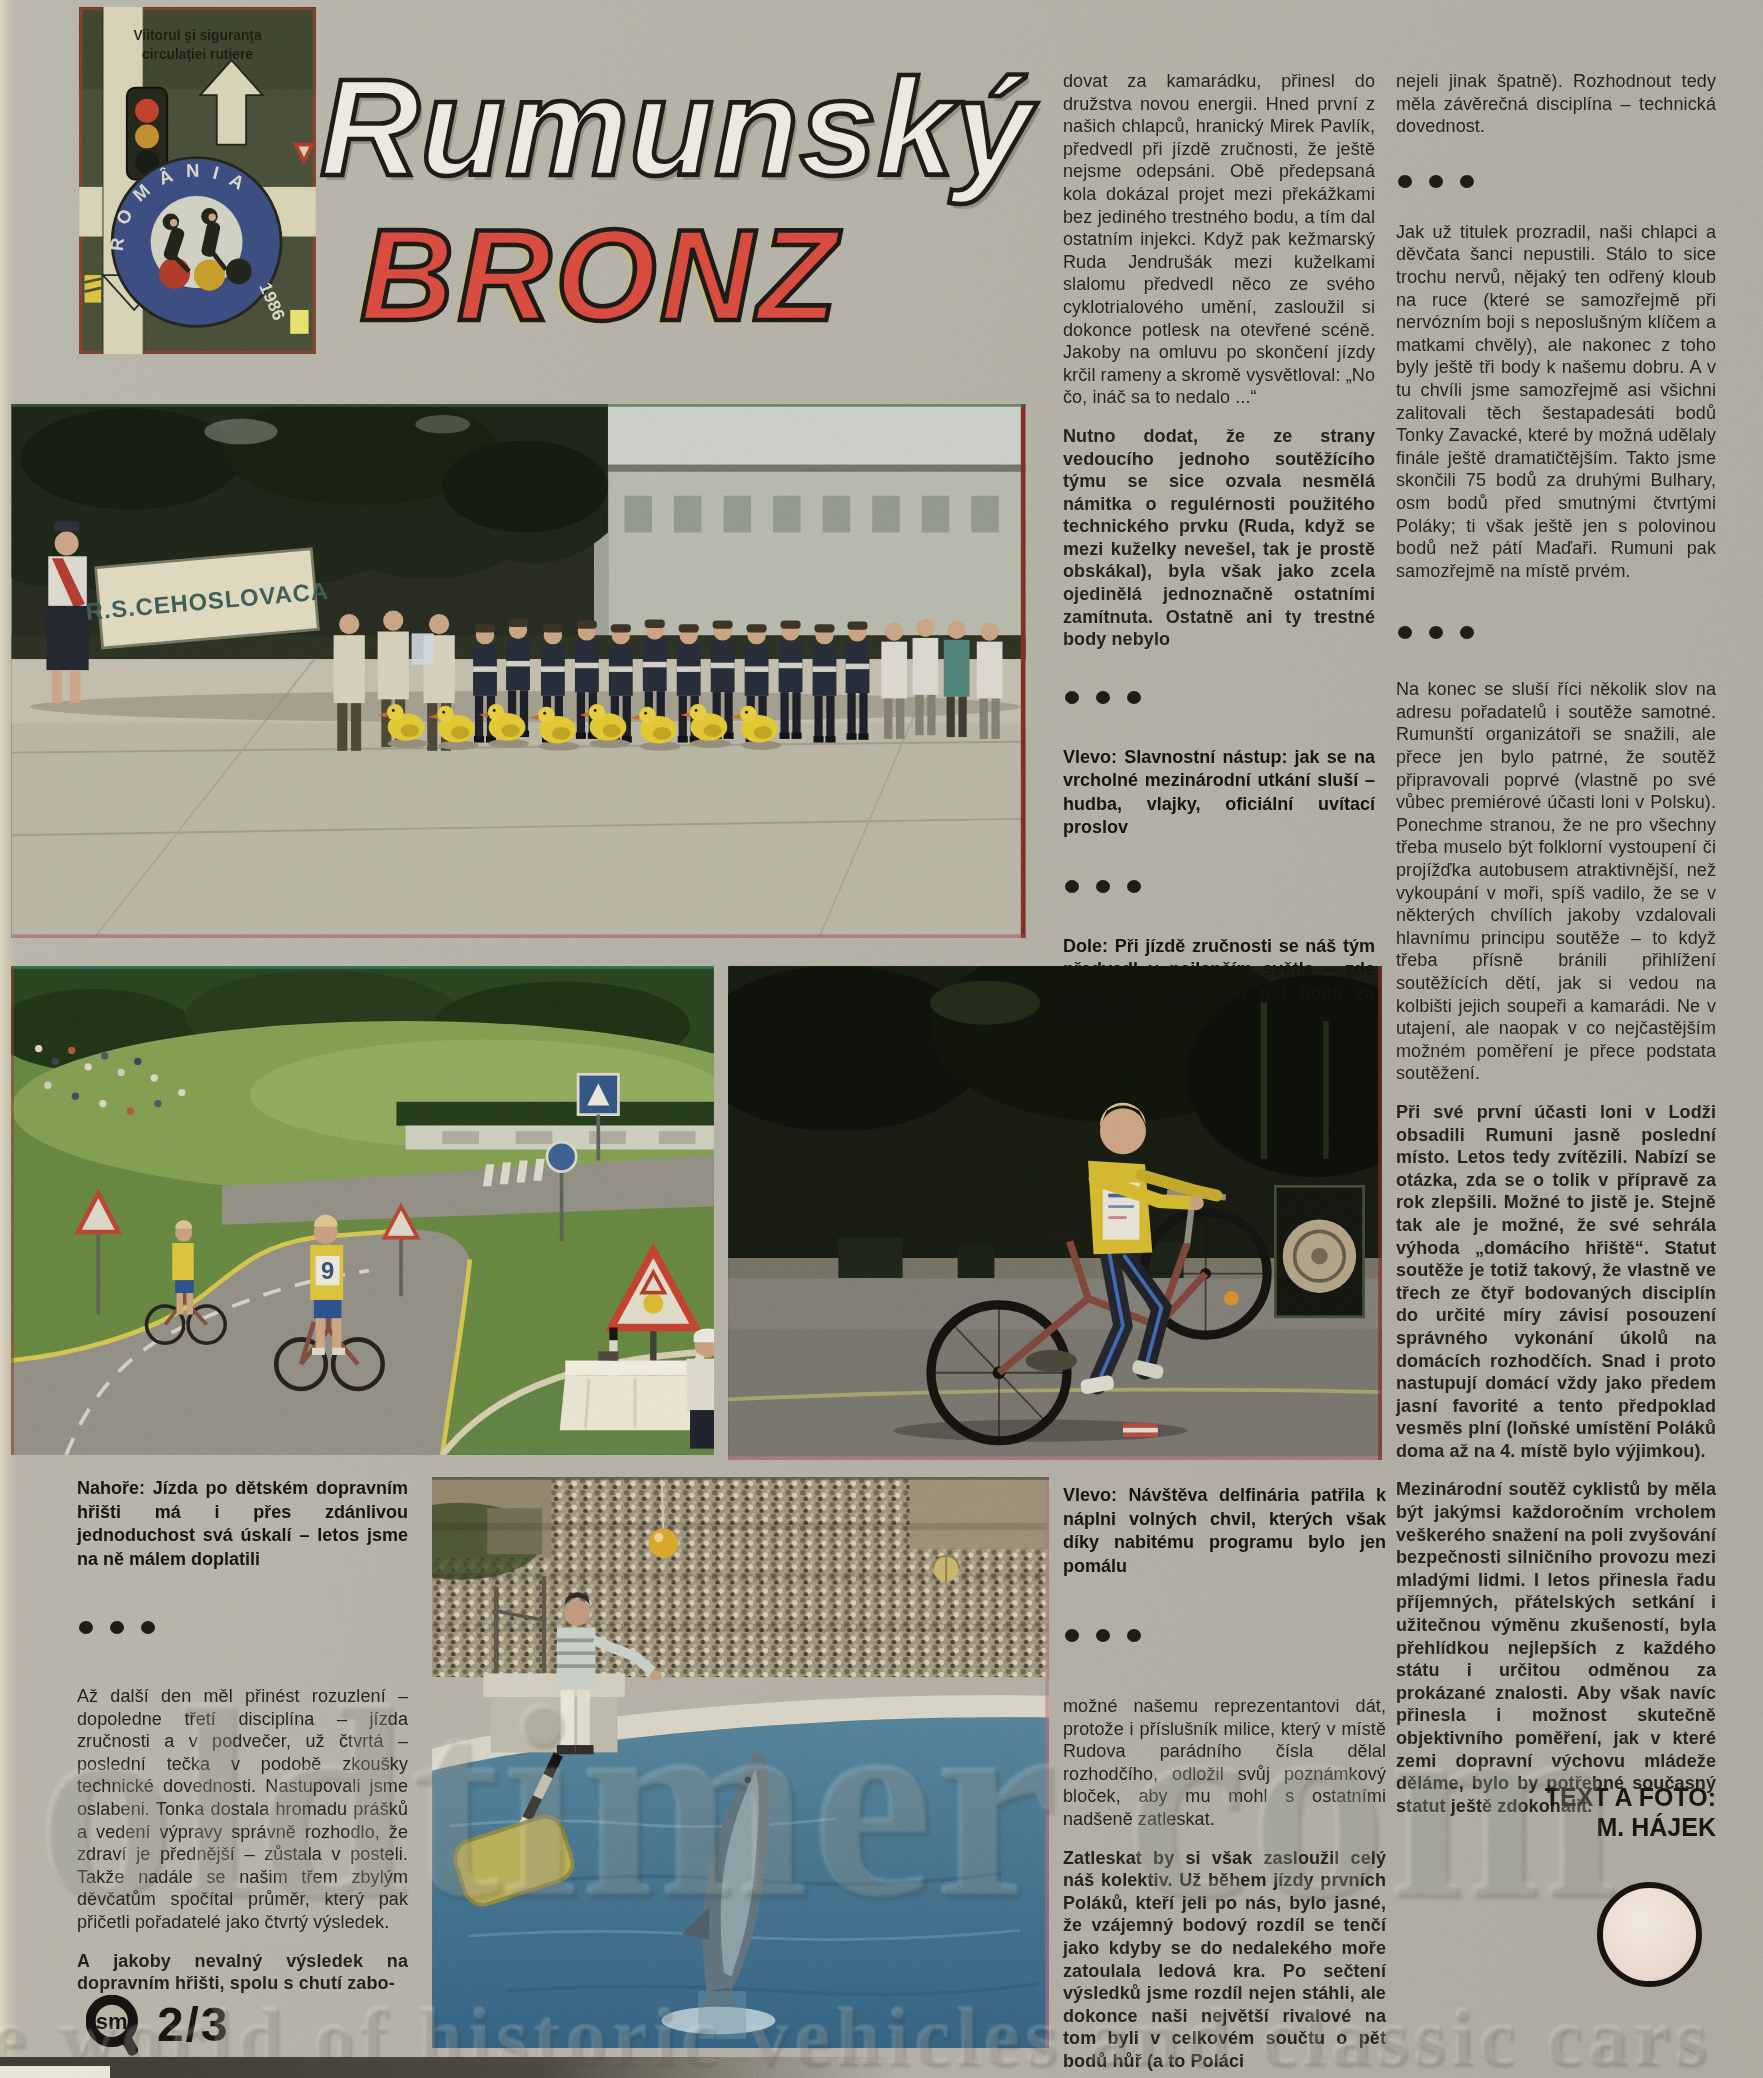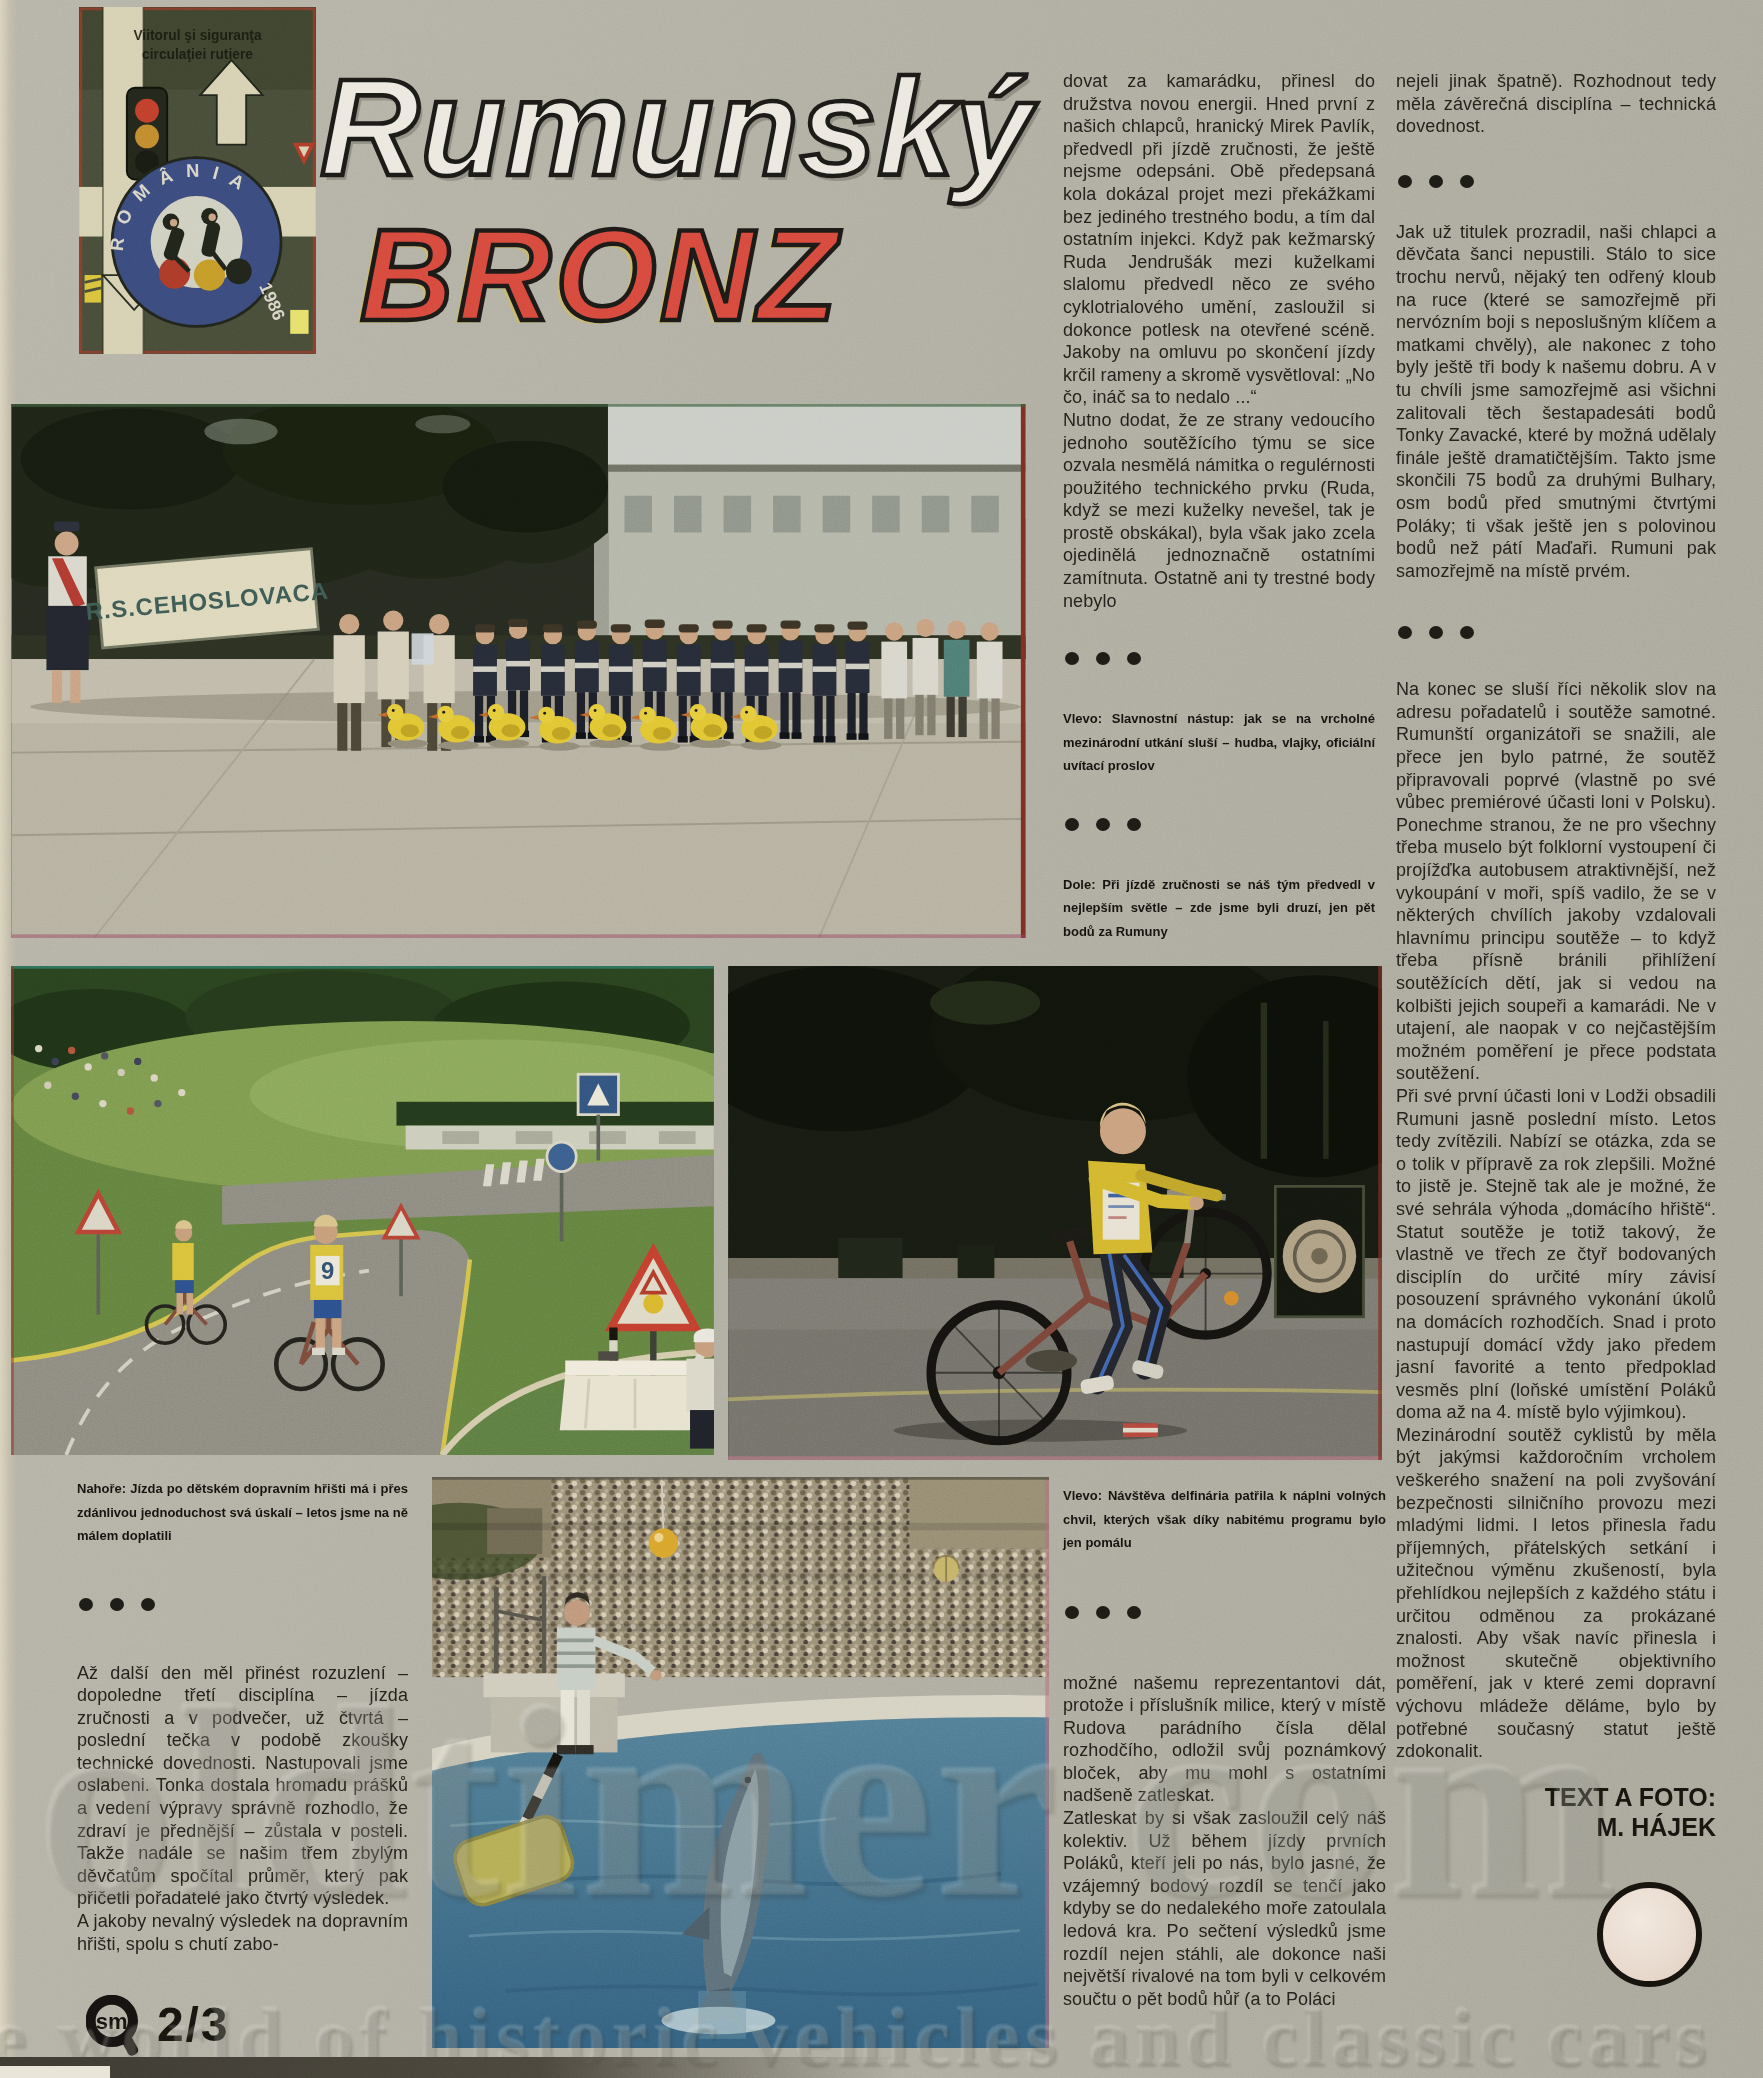--- a/index.html
+++ b/index.html
@@ -13,22 +13,22 @@
         background:linear-gradient(90deg,#3c3931 0%,#4a463c 60%,rgba(74,70,60,0) 100%);}
   .edge-bottom-sliver{position:absolute;left:0;top:2066px;width:110px;height:12px;background:#e8e4d6;}
   .title-line1{position:absolute;left:320px;top:48px;width:735px;
         font-size:138px;font-weight:700;letter-spacing:0.9px;color:#ece8e0;
         -webkit-text-stroke:4.6px #1b1a17;text-shadow:3.7px 4.6px 0 rgba(40,38,32,.25);font-style:italic;}
   .title-line2{position:absolute;left:360px;top:200px;width:569px;
         font-size:130px;font-weight:700;letter-spacing:3.7px;color:#d6493c;
         -webkit-text-stroke:4.6px #1b1a17;text-shadow:-4.6px 2.8px 0 rgba(216,190,60,.45);font-style:italic;}
   .col{position:absolute;}
   .col p{margin:0;font-size:18px;line-height:22.6px;text-align:justify;letter-spacing:0.1px;}
-  .col p + p{margin-top:0px;}
-  .caption{font-weight:700;font-size:13px;line-height:23.5px;text-align:justify;color:#14130f;}
+  .col p + p{margin-top:16px;font-weight:bold;}
+  .caption{font-weight:700;font-size:18px;line-height:23.5px;text-align:justify;color:#14130f;}
   .bullets{display:flex;gap:17.4px;align-items:center;}
   .bullets i{width:13.8px;height:13px;border-radius:50%;background:#1d1b16;display:block;}
   .byline{position:absolute;left:1396px;top:1782px;width:320px;text-align:right;
         font-weight:700;font-size:25px;line-height:30px;color:#17150f;}
   .punch-circle{position:absolute;left:1597px;top:1882px;width:93px;height:93px;border-radius:50%;
         border:6.4px solid #16130e;background:radial-gradient(circle at 40% 35%,#f2e8de 0%,#e6d6c9 70%,#dcc9bd 100%);}
   .footer-row{position:absolute;left:86px;top:1995px;display:flex;align-items:flex-start;gap:14px;}
   .pagenum{font-weight:700;font-size:48px;letter-spacing:1.8px;color:#17150f;margin-top:1.8px;}
   .wm-big{position:absolute;left:37px;top:1644px;width:1745px;font-family:"Liberation Serif",serif;
         font-size:275px;font-weight:700;letter-spacing:1.8px;color:rgba(236,232,220,.05);

